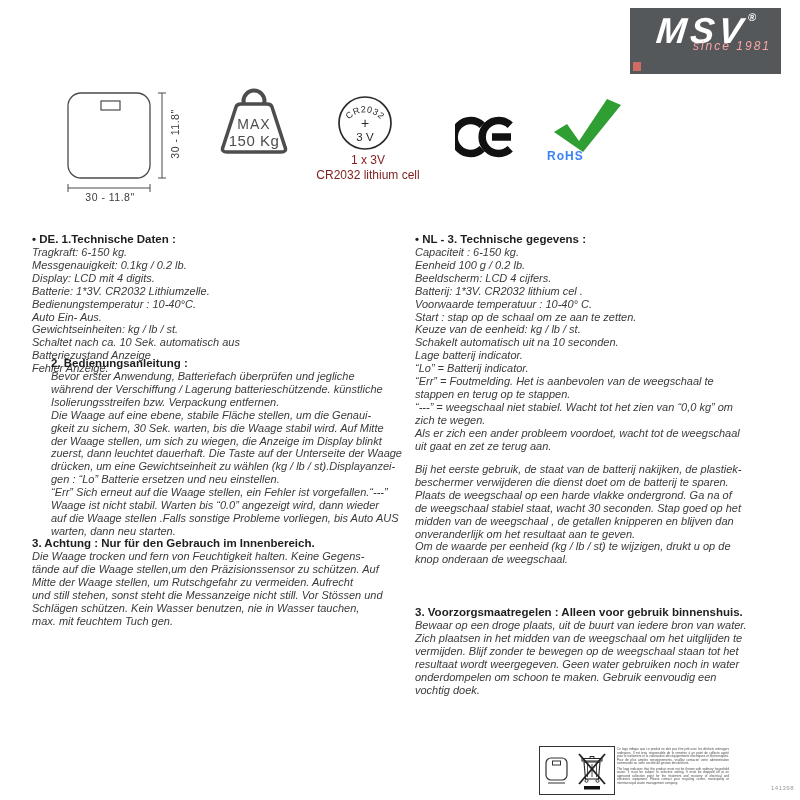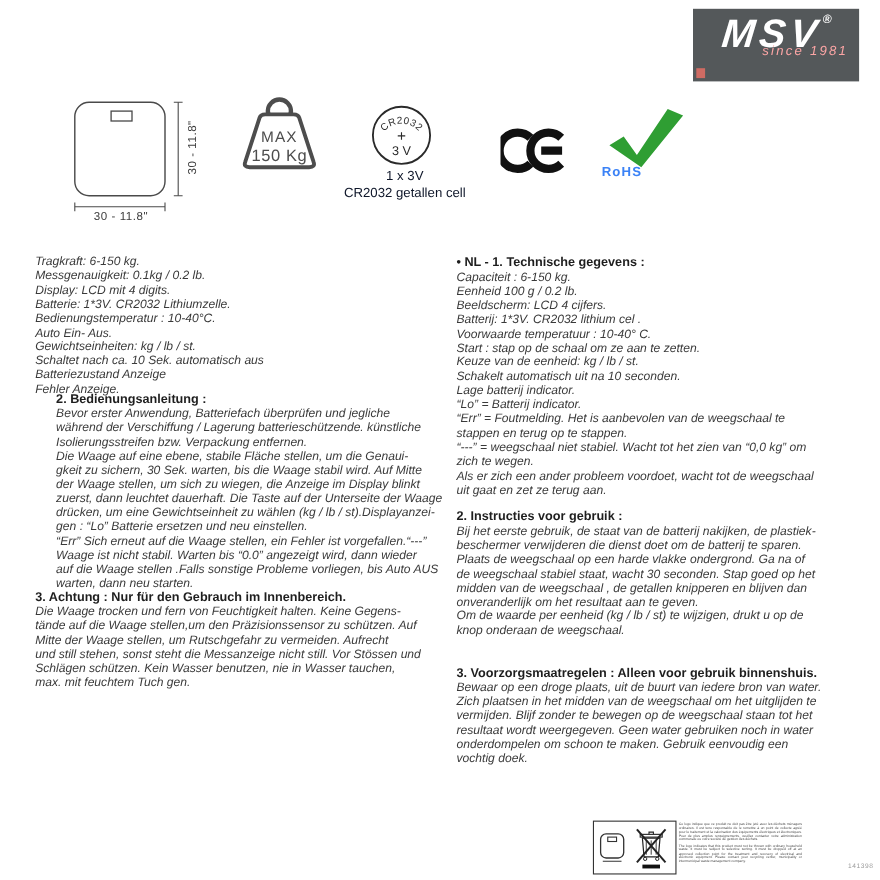--- a/index.html
+++ b/index.html
@@ -16,21 +16,21 @@
   .brand-tagline{position:absolute;right:10px;bottom:21px;color:#fca5a5;font-style:italic;
                  font-size:12px;letter-spacing:2px;}
   .redsq{left:633px;top:62px;width:8px;height:9px;background:#cf6b63;}
 
   
   .dim{font-size:10.5px;color:#3c3c3c;letter-spacing:0.5px;}
   .dim-v{left:135px;top:128px;width:80px;text-align:center;transform:rotate(-90deg);}
   .dim-h{left:62px;top:191px;width:96px;text-align:center;}
 
   
-  .batcap{left:288px;width:160px;text-align:center;font-size:12px;color:#0f172a;}
+  .batcap{left:288px;width:160px;text-align:center;font-size:12px;color:#7f1d1d;}
 
   
   .rohs-text{left:547px;top:149px;width:76px;font-size:12px;font-weight:bold;
              color:#3b82f6;letter-spacing:1px;}
 
   
   .col{width:365px;}
   .col-nl{width:372px;}
   .sec h3{margin:0;font-size:11.5px;line-height:14px;font-weight:bold;color:#1e1e1e;}
   .sec p{margin:0;font-size:11px;line-height:12.9px;white-space:pre-line;color:#3a3a3a;font-style:italic;}
@@ -87,34 +87,35 @@
         <path id="batarc" d="M 9 33 A 21 21 0 0 1 49 33"></path>
       </defs>
     <circle cx="29" cy="29" r="26" fill="none" stroke="#2a2a2a" stroke-width="1.7"></circle>
     <text font-size="9" fill="#2a2a2a" letter-spacing="0.5">
       <textPath href="#batarc" startOffset="50%" text-anchor="middle">CR2032</textPath>
     </text>
     <text x="29" y="34" text-anchor="middle" font-size="14" fill="#2a2a2a">+</text>
     <text x="29" y="47" text-anchor="middle" font-size="11.5" fill="#2a2a2a">3 V</text>
   </svg>
   <div class="abs batcap" style="top:153px;">1 x 3V</div>
-  <div class="abs batcap" style="top:168px;">CR2032 getallen cell</div>
+  <div class="abs batcap" style="top:168px;">CR2032 lithium cell</div>
 
   <svg class="abs" style="left:455px;top:112px;" width="62" height="50" viewBox="0 0 62 50" aria-label="CE">
     <path d="M 27.2 13.2 A 16.5 16.5 0 1 0 27.2 36.8" fill="none" stroke="#111" stroke-width="7.5"></path>
     <path d="M 55.2 13.2 A 16.5 16.5 0 1 0 55.2 36.8" fill="none" stroke="#111" stroke-width="7.5"></path>
     <line x1="37" y1="25" x2="56" y2="25" stroke="#111" stroke-width="7.5"></line>
   </svg>
 
   <svg class="abs" style="left:550px;top:96px;" width="78" height="58" viewBox="0 0 78 58">
     <polygon points="4,36 17,28 29,45 57,3 71,9 33,56" fill="#2f9e33"></polygon>
   </svg>
   <div class="abs rohs-text">RoHS</div>
 
   <div class="abs sec col de1">
+    <h3>• DE. 1.Technische Daten :</h3>
     <p>Tragkraft: 6-150 kg.
 Messgenauigkeit: 0.1kg / 0.2 lb.
 Display: LCD mit 4 digits.
 Batterie: 1*3V. CR2032 Lithiumzelle.
 Bedienungstemperatur : 10-40°C.
 Auto Ein- Aus.
 Gewichtseinheiten: kg / lb / st.
 Schaltet nach ca. 10 Sek. automatisch aus
 Batteriezustand Anzeige
 Fehler Anzeige.</p>
@@ -139,40 +140,39 @@
     <h3>3. Achtung : Nur für den Gebrauch im Innenbereich.</h3>
     <p>Die Waage trocken und fern von Feuchtigkeit halten. Keine Gegens-
 tände auf die Waage stellen,um den Präzisionssensor zu schützen. Auf
 Mitte der Waage stellen, um Rutschgefahr zu vermeiden. Aufrecht
 und still stehen, sonst steht die Messanzeige nicht still. Vor Stössen und
 Schlägen schützen. Kein Wasser benutzen, nie in Wasser tauchen,
 max. mit feuchtem Tuch gen.</p>
   </div>
 
   <div class="abs sec col-nl nl1">
-    <h3>• NL - 1. Technische gegevens :</h3>
+    <h3>• NL - 3. Technische gegevens :</h3>
     <p>Capaciteit : 6-150 kg.
 Eenheid 100 g / 0.2 lb.
 Beeldscherm: LCD 4 cijfers.
 Batterij: 1*3V. CR2032 lithium cel .
 Voorwaarde temperatuur : 10-40° C.
 Start : stap op de schaal om ze aan te zetten.
 Keuze van de eenheid: kg / lb / st.
 Schakelt automatisch uit na 10 seconden.
 Lage batterij indicator.
 “Lo” = Batterij indicator.
 “Err” = Foutmelding. Het is aanbevolen van de weegschaal te
 stappen en terug op te stappen.
 “---” = weegschaal niet stabiel. Wacht tot het zien van “0,0 kg” om
 zich te wegen.
 Als er zich een ander probleem voordoet, wacht tot de weegschaal
 uit gaat en zet ze terug aan.</p>
   </div>
   <div class="abs sec col-nl nl2">
-    <h3>2. Instructies voor gebruik :</h3>
     <p>Bij het eerste gebruik, de staat van de batterij nakijken, de plastiek-
 beschermer verwijderen die dienst doet om de batterij te sparen.
 Plaats de weegschaal op een harde vlakke ondergrond. Ga na of
 de weegschaal stabiel staat, wacht 30 seconden. Stap goed op het
 midden van de weegschaal , de getallen knipperen en blijven dan
 onveranderlijk om het resultaat aan te geven.
 Om de waarde per eenheid (kg / lb / st) te wijzigen, drukt u op de
 knop onderaan de weegschaal.</p>
   </div>
   <div class="abs sec col-nl nl3">

